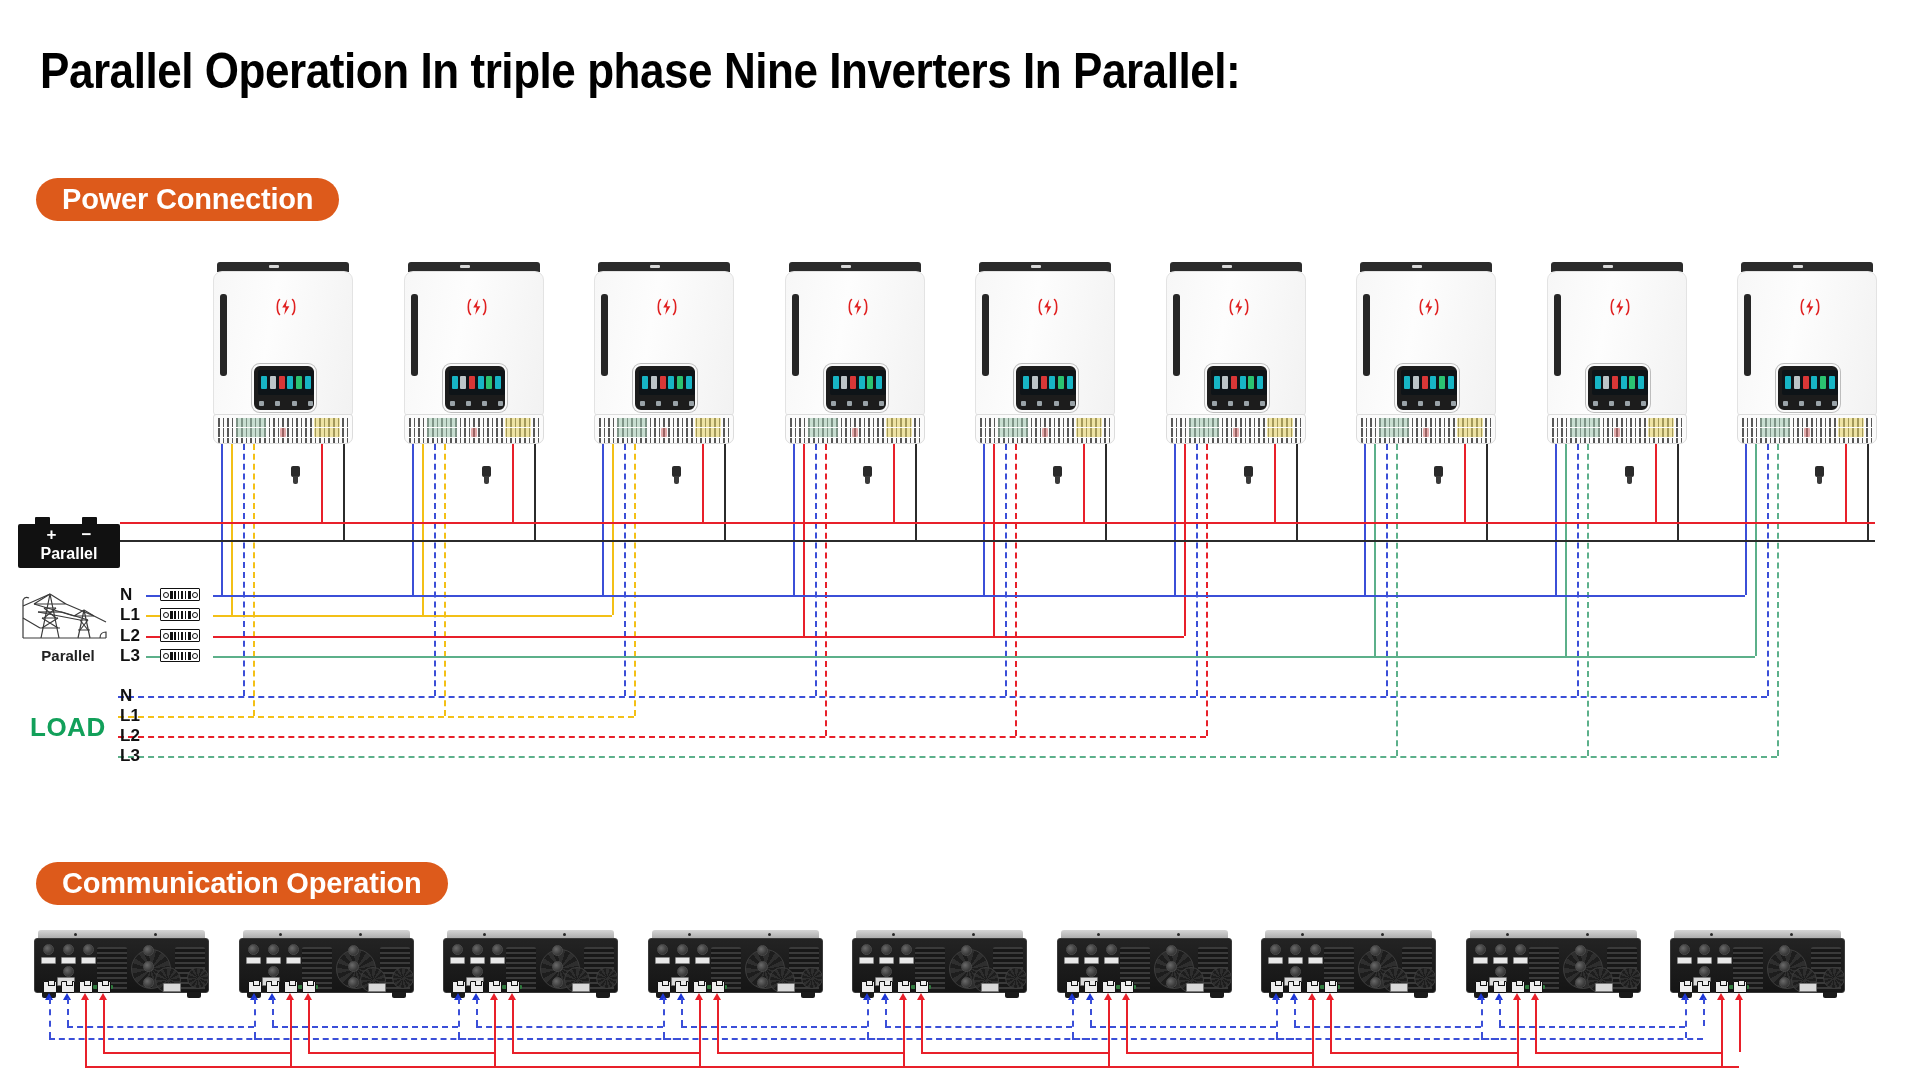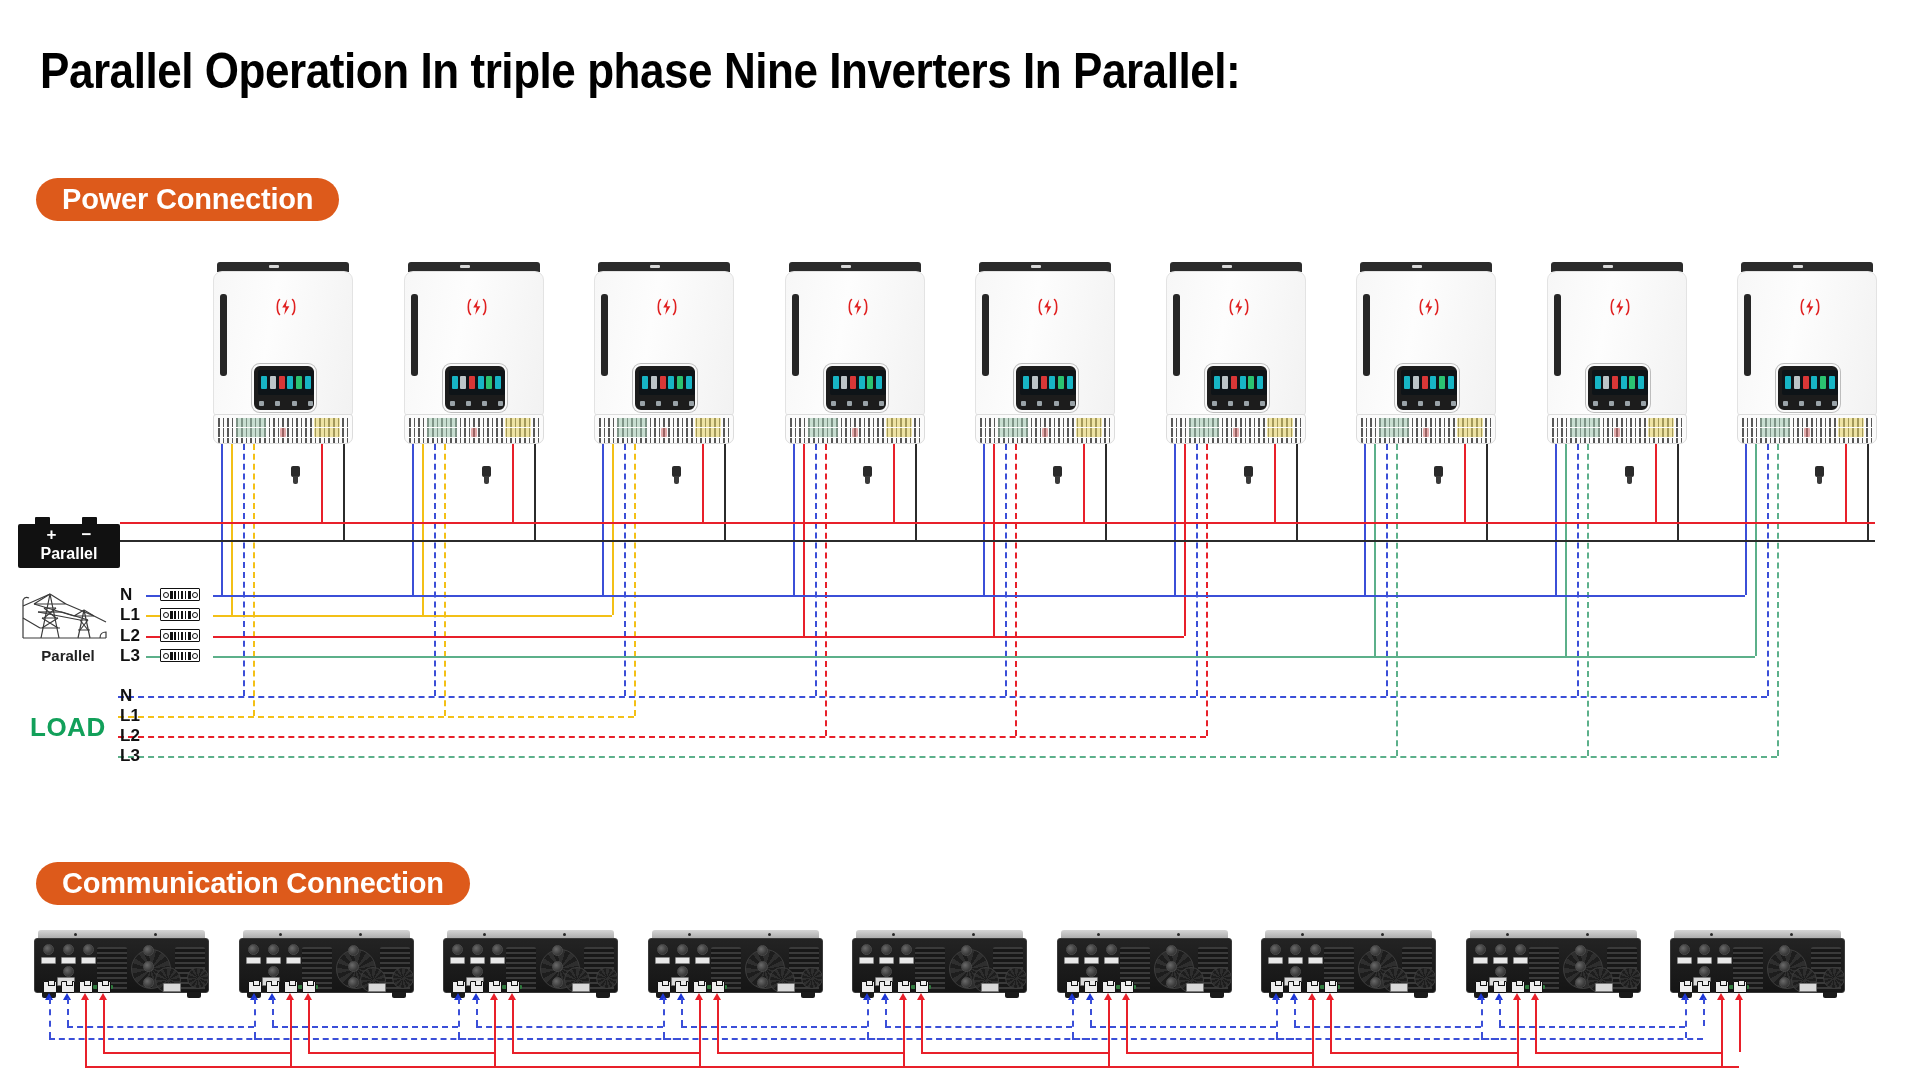--- a/index.html
+++ b/index.html
@@ -341,21 +341,21 @@
 
 <div id="root">
 
   <div class="page-title" id="page-title">Parallel Operation In triple phase Nine Inverters In Parallel:</div>
 
   <div class="badge" id="badge-power">
     <span>Power Connection</span>
   </div>
 
   <div class="badge" id="badge-comm">
-    <span>Communication Connection</span>
+    <span>Communication Operation</span>
   </div>
 
   <div id="power-layer">
       <div class="inverter" style="left: 203px; top: 262px;">
         <div class="inv-tophat"></div>
         <div class="inv-body">
           <div class="inv-sidefin"></div>
           <div class="inv-logo">
             <svg viewBox="0 0 24 24" width="24" height="24">
               <g fill="none" stroke="#e02020" stroke-width="1.6" stroke-linecap="round">

